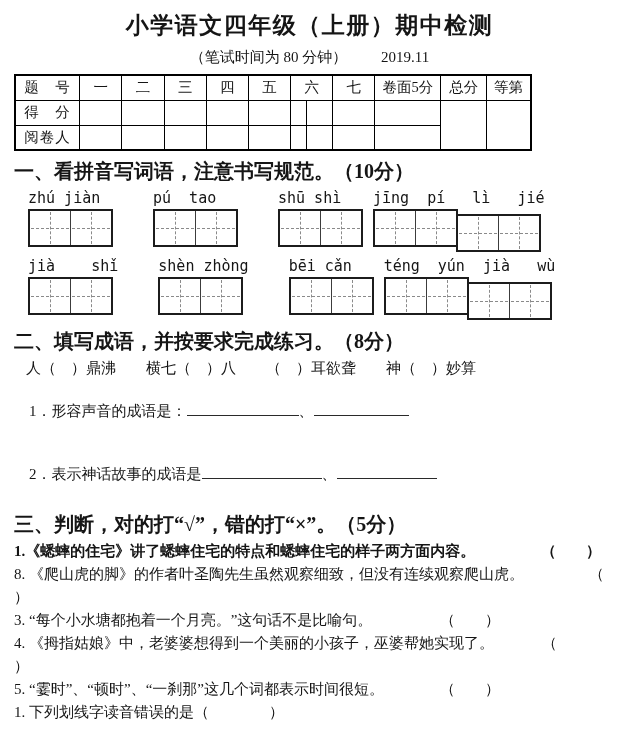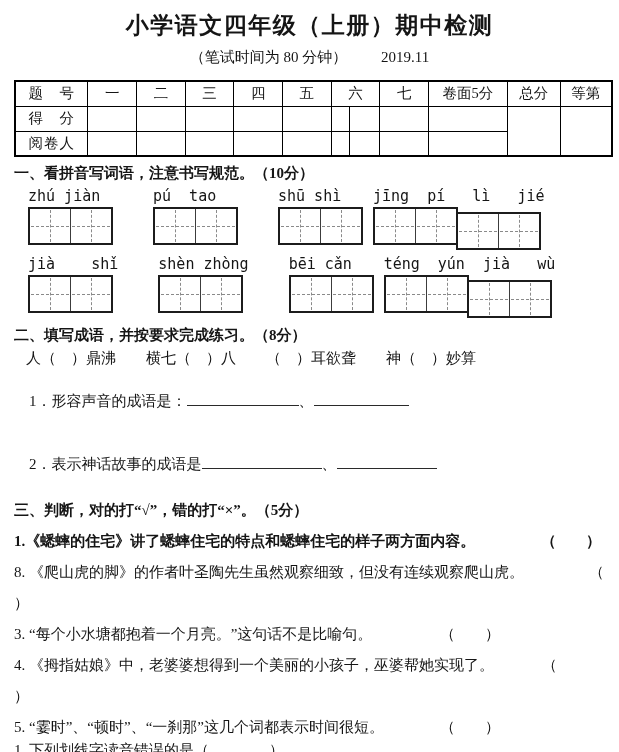--- a/index.html
+++ b/index.html
@@ -10,33 +10,33 @@
     color:#151515;
   }
   .page { padding:10px 14px 0 14px; }
 
   
   .title { text-align:center; font-size:23px; font-weight:bold; letter-spacing:1.5px; }
   .subline { text-align:center; font-size:15px; margin-top:7px; }
   .subline .date { margin-left:30px; }
 
   
-  table.score { border-collapse:collapse; width:599px; margin-top:13px; border:2px solid #000; }
+  table.score { border-collapse:collapse; width:518px; margin-top:7px; border:2px solid #000; }
   table.score td {
     border:1px solid #000; height:25px; text-align:center;
     font-size:14.5px; padding:0 2px; position:relative;
   }
   table.score td.lbl { letter-spacing:1px; }
   table.score td.split::after {
     content:""; position:absolute; left:36%; top:0; bottom:0; border-left:1px solid #000;
   }
 
   
   .line { font-size:15px; line-height:20px; margin-top:3px; white-space:pre-wrap; }
-  .sec-heading { font-weight:bold; font-size:15px; margin-top:7px; white-space:pre-wrap; }
+  .sec-heading { font-weight:bold; font-size:20px; margin-top:7px; white-space:pre-wrap; }
   .indent { padding-left:12px; }
 
   
   .py-row { display:flex; align-items:flex-start; margin-top:4px; }
   .py-group { display:flex; flex-direction:column; }
   .py-label {
     font-family:"DejaVu Sans Mono","Liberation Mono",monospace;
     font-size:15px; white-space:pre; text-align:left; margin-bottom:2px;
   }
   .g1 { margin-left:14px; } .g2 { margin-left:40px; } .g3 { margin-left:40px; } .g4 { margin-left:10px; }
@@ -46,21 +46,21 @@
   .tian-cell { position:relative; flex:1; }
   .tian-cell + .tian-cell { border-left:1px solid #3c3c3c; }
   .tian-cell::before { content:""; position:absolute; left:1px; right:1px; top:50%; border-top:1px dashed #8a8a8a; }
   .tian-cell::after  { content:""; position:absolute; top:1px; bottom:1px; left:50%; border-left:1px dashed #8a8a8a; }
 
   
   .blank { display:inline-block; border-bottom:1px solid #2a2a2a; height:15px; vertical-align:baseline; }
   .blank.w1 { width:112px; } .blank.w2 { width:95px; } .blank.w3 { width:120px; } .blank.w4 { width:100px; }
 
   
-  .judge-row { display:flex; font-size:15px; line-height:20px; margin-top:11px; }
+  .judge-row { display:flex; font-size:15px; line-height:20px; margin-top:3px; }
   .jt { white-space:pre-wrap; }
   .jb { margin-left:auto; white-space:pre; }
   .judge-row.bolder { font-weight:600; }
   .jb.flush { margin-right:4px; }
   .jb.inset { margin-right:105px; }
   .jb.inset2 { margin-right:48px; }
   .jb.edge { margin-right:1px; }
 </style>
 </head>
 <body>

